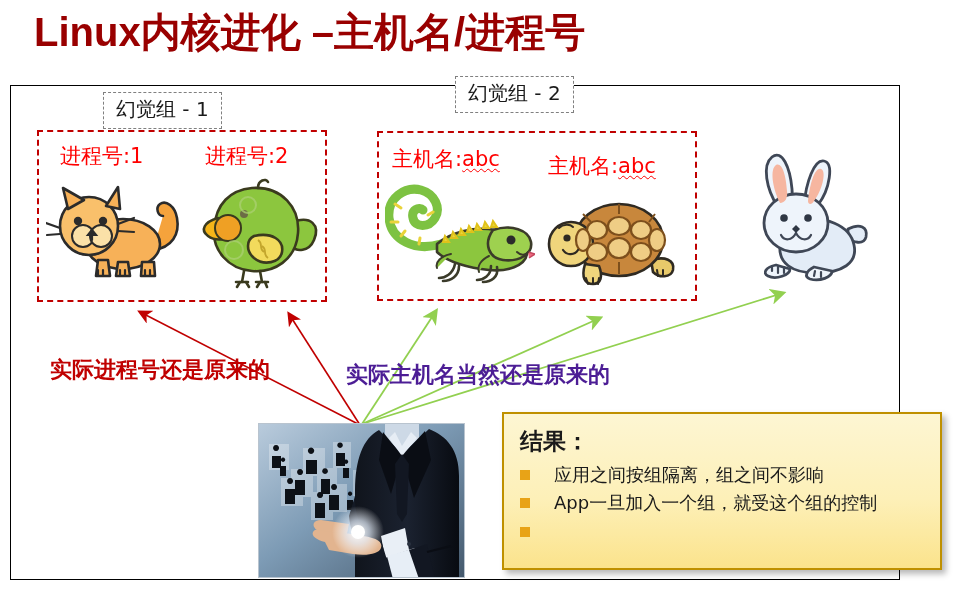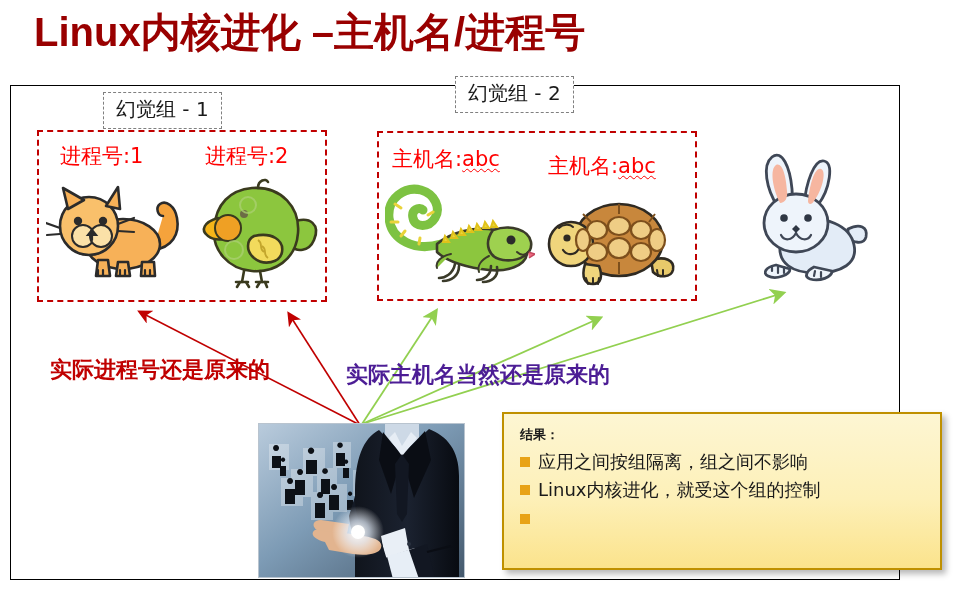--- a/index.html
+++ b/index.html
@@ -126,34 +126,35 @@
     width: 440px;
     height: 158px;
     box-sizing: border-box;
     border: 2px solid #bf9000;
     background: linear-gradient(180deg, #fdf6d3 0%, #fdf0b8 55%, #fbe38c 100%);
     box-shadow: 4px 4px 6px rgba(0,0,0,0.28);
     z-index: 12;
     padding: 12px 14px 10px 16px;
   }
   #result-title {
-    font-size: 13px;
+    font-size: 23px;
     font-weight: bold;
     color: #1a1a1a;
     margin-bottom: 6px;
     font-family: "DejaVu Sans", sans-serif;
   }
   .result-item {
     display: flex;
     align-items: flex-start;
     font-size: 18px;
     color: #1a1a1a;
     margin-bottom: 4px;
     line-height: 1.35;
     font-family: "DejaVu Sans", sans-serif;
+    gap: 16px;
   }
   .bullet-sq {
     width: 10px;
     height: 10px;
     background: #e8a317;
     margin-right: 8px;
     margin-top: 7px;
     flex: 0 0 auto;
   }
 
@@ -493,18 +494,18 @@
 </div>
 
 <div id="result-box">
   <div id="result-title">结果：</div>
   <div class="result-item">
     <span class="bullet-sq"></span>
     <span>应用之间按组隔离，组之间不影响</span>
   </div>
   <div class="result-item">
     <span class="bullet-sq"></span>
-    <span>Linux内核进化，就受这个组的控制</span>
+    <span>App一旦加入一个组，就受这个组的控制</span>
   </div>
   <div class="result-item">
     <span class="bullet-sq"></span>
   </div>
 </div>
 
 </body></html>

